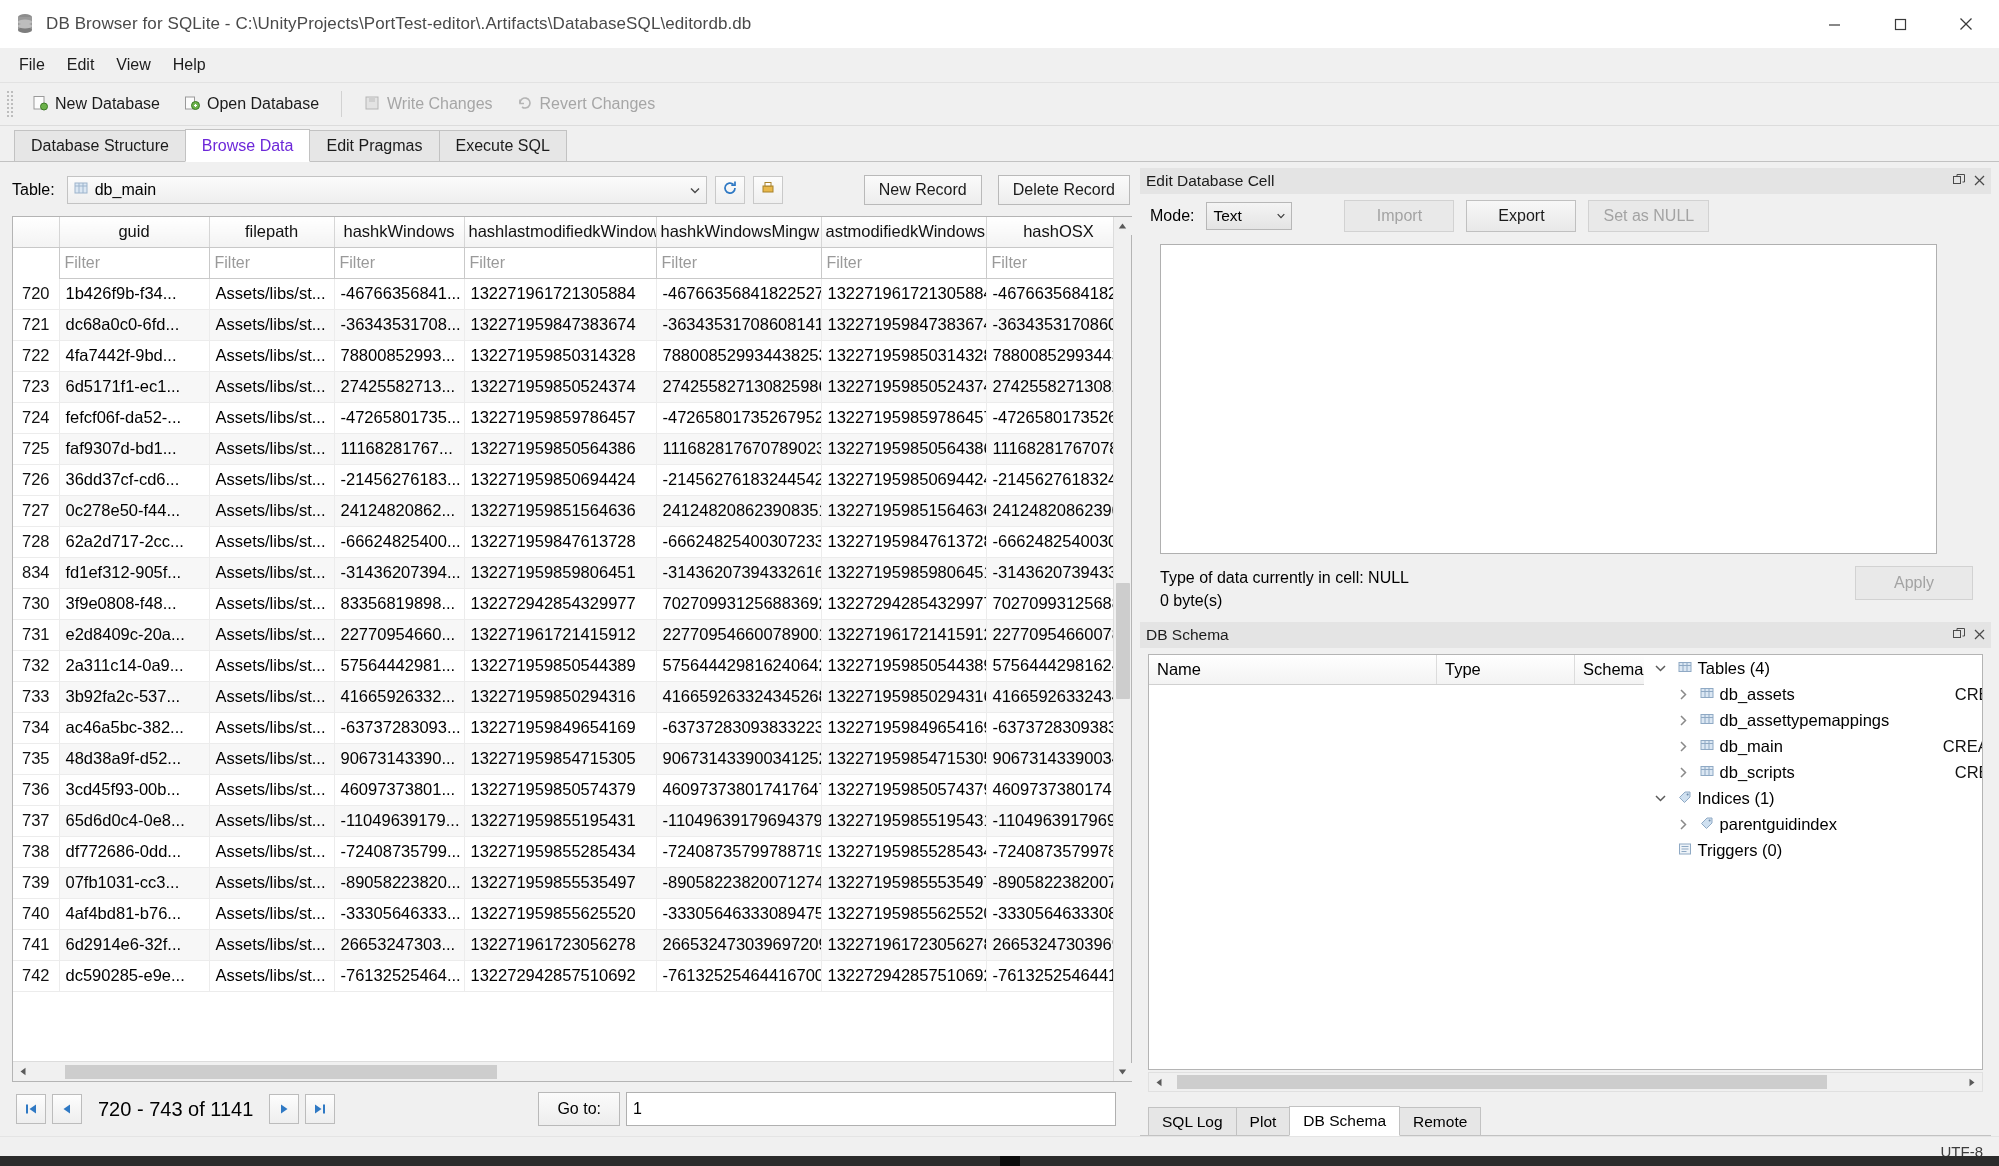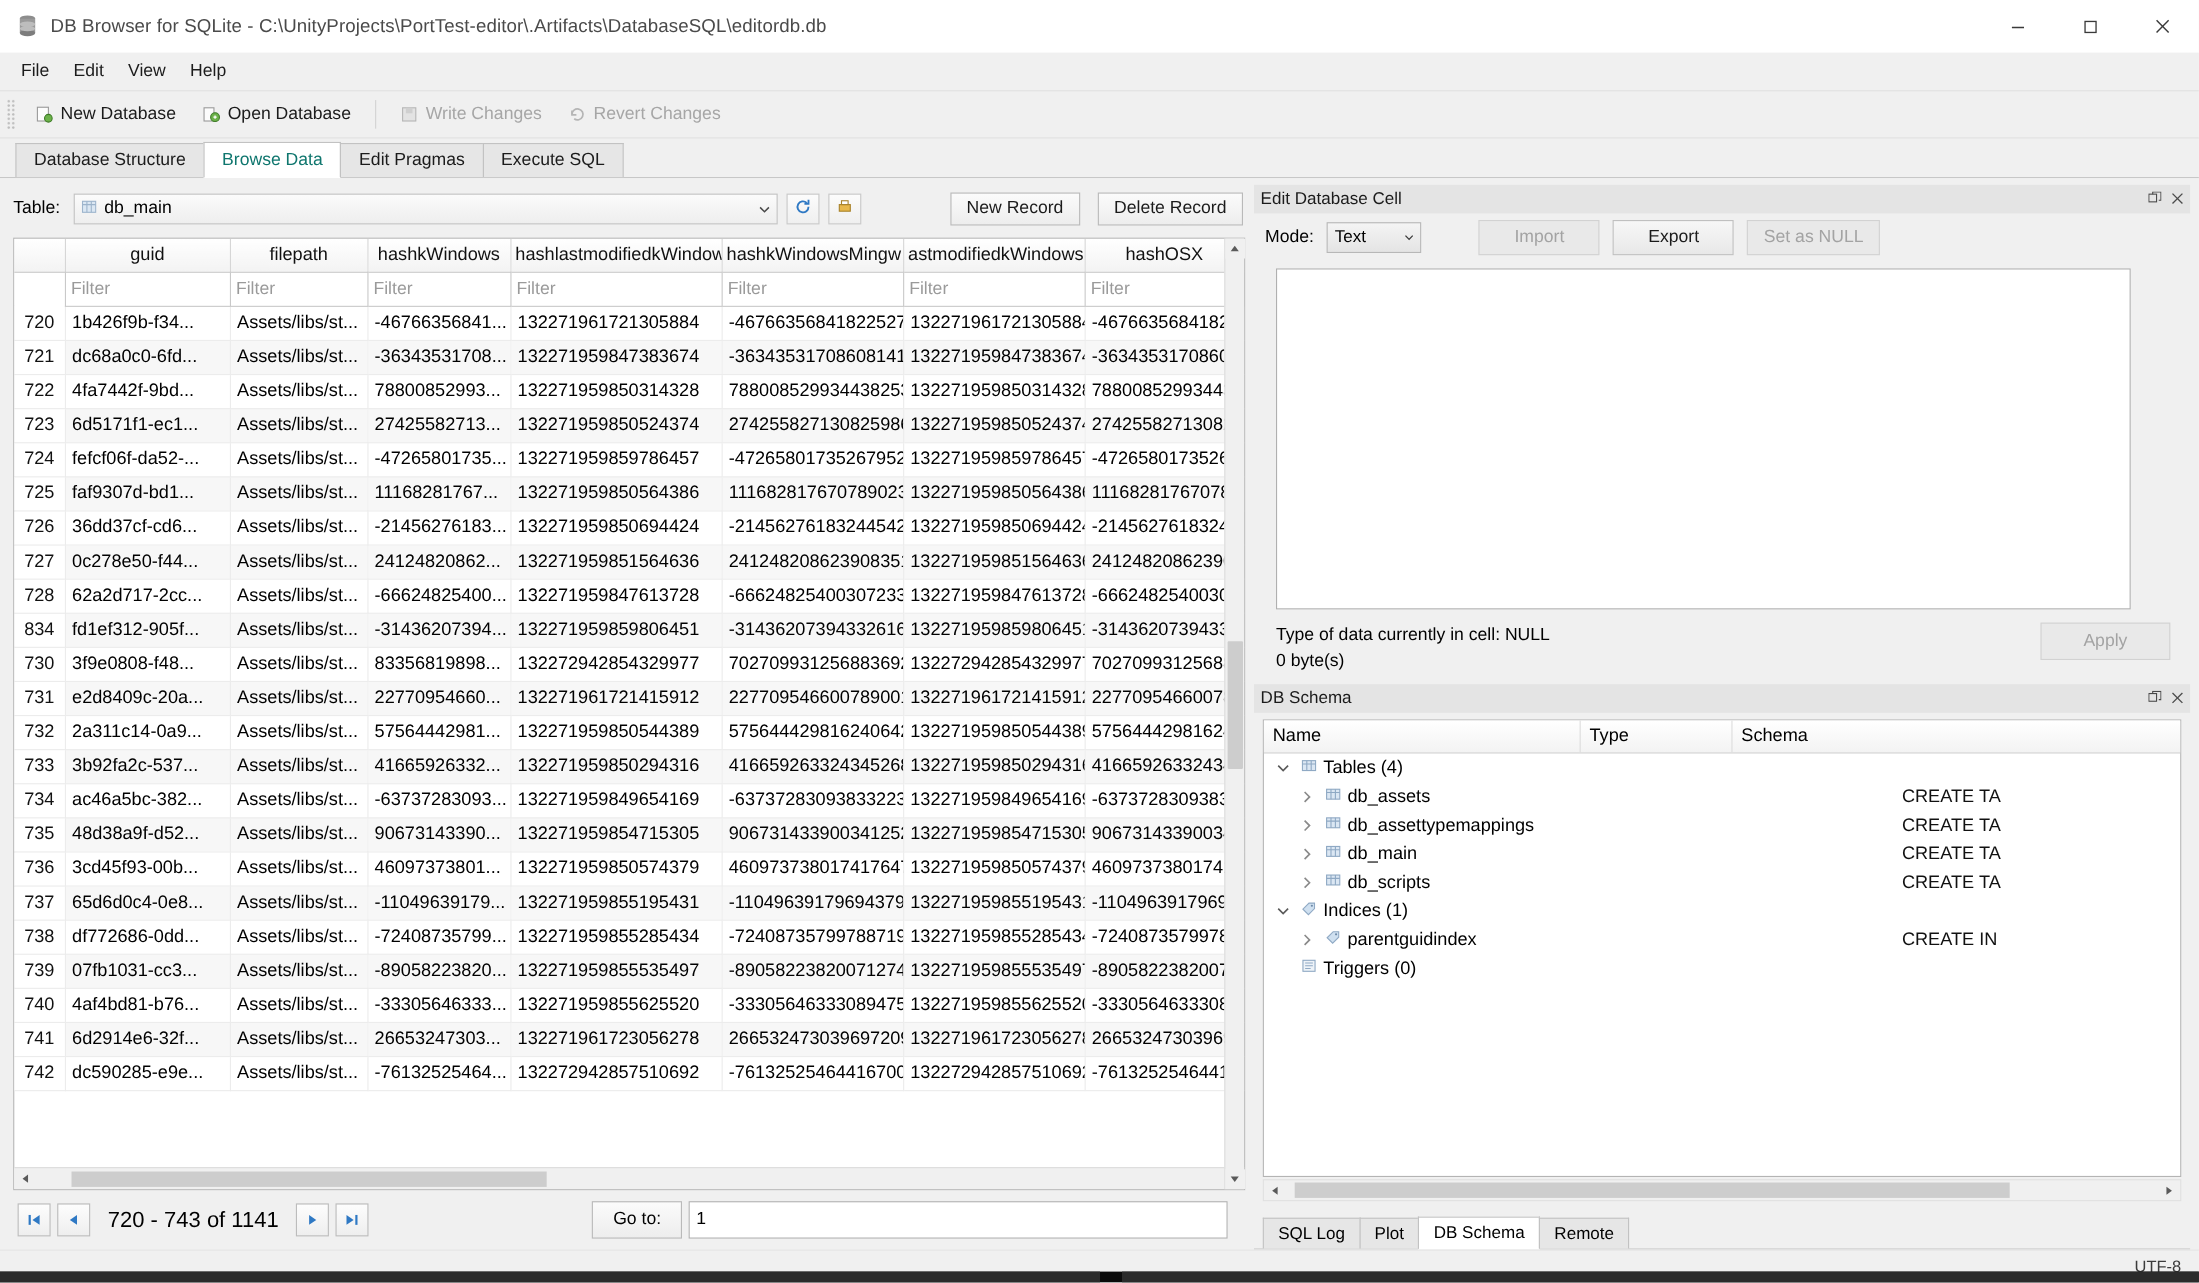--- a/index.html
+++ b/index.html
@@ -60,21 +60,21 @@
     border-bottom: 1px solid #dcdcdc;
     flex: 0 0 44px;
     padding-left: 6px;
   }
   .tb-grip {
     width: 8px; height: 28px; margin-right: 6px;
     background-image: radial-gradient(circle, #bdbdbd 1px, transparent 1.2px);
     background-size: 4px 4px;
   }
   .tbtn {
-    display: flex; align-items: center; gap: 7px;
+    display: flex; gap: 7px;
     padding: 4px 12px; font-size: 16px; color: #1b1b1b;
     white-space: nowrap;
   }
   .tbtn.disabled { color: #a6a6a6; }
   .tb-sep {
     width: 1px; height: 26px; background: #d2d2d2; margin: 0 10px;
   }
   .ico { width: 16px; height: 16px; display:block; }
 
   
@@ -87,21 +87,21 @@
   }
   .tab {
     height: 31px; padding: 0 16px;
     display: flex; align-items: center;
     font-size: 16px; color: #1b1b1b;
     background: #e6e6e6;
     border: 1px solid #c2c2c2; border-bottom: none;
     margin-right: -1px;
   }
   .tab.active {
-    background: #ffffff; color: #0f766e;
+    background: #ffffff; color: #6d28d9;
     height: 33px; margin-bottom: -1px;
     border-bottom: 1px solid #ffffff;
     font-weight: normal;
   }
 
   
   .body {
     flex: 1 1 auto; display: flex; min-height: 0;
     background: #f0f0f0;
   }
@@ -305,21 +305,21 @@
     border: 1px solid #d2d2d2; background: #e9e9e9;
     color: #a3a3a3; font-size: 16px;
     display: flex; align-items: center; justify-content: center;
   }
 
   
   .schemapanel { display: flex; flex-direction: column; flex: 1 1 auto; min-height: 0; }
   .schemabox {
     flex: 1 1 auto; margin: 6px 8px 0 8px;
     border: 1px solid #b4b4b4; background: #fff;
-    display: flex; flex-direction: column; min-height: 0;
+    display: flex; flex-direction: row; min-height: 0;
   }
   .sch-head {
     display: flex; height: 30px; flex: 0 0 30px;
     border-bottom: 1px solid #d0d0d0;
     background: linear-gradient(#ffffff,#f3f3f3);
     font-size: 16.5px;
   }
   .sch-head > div {
     display: flex; align-items: center; padding-left: 8px;
     border-right: 1px solid #dcdcdc;

